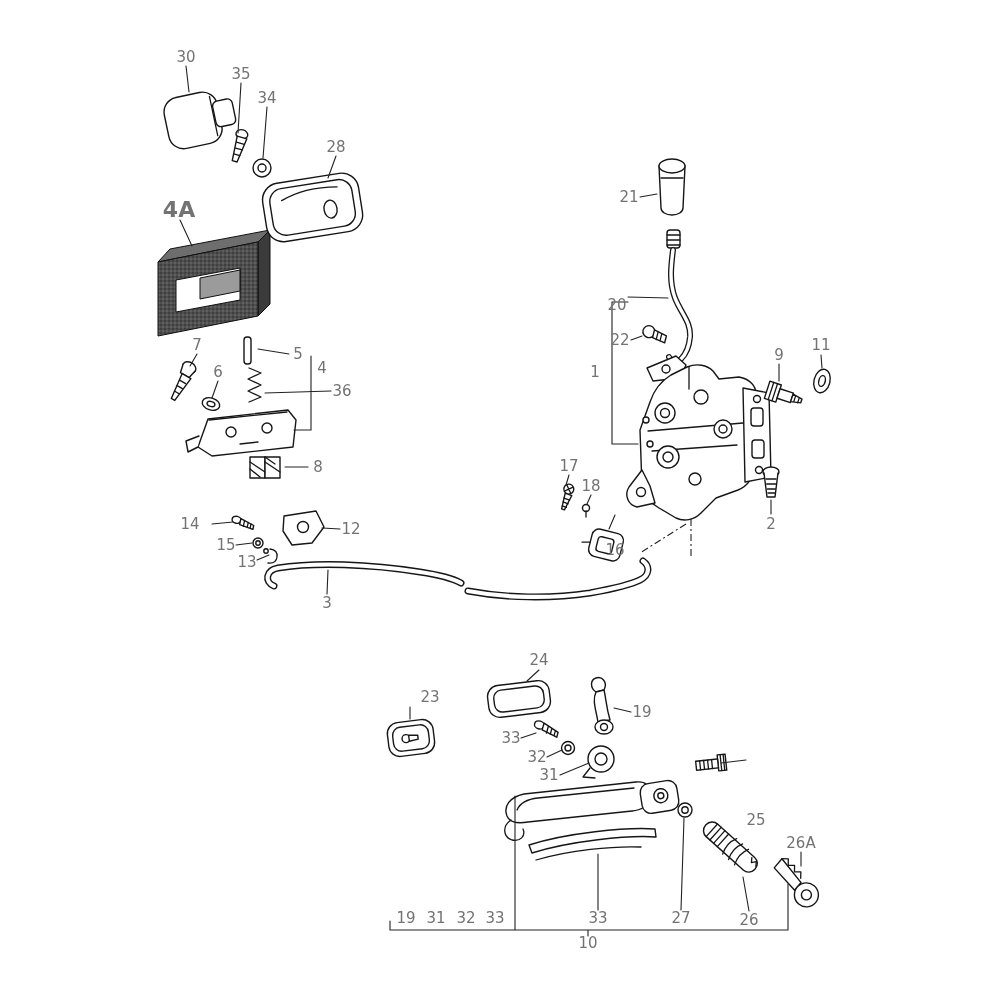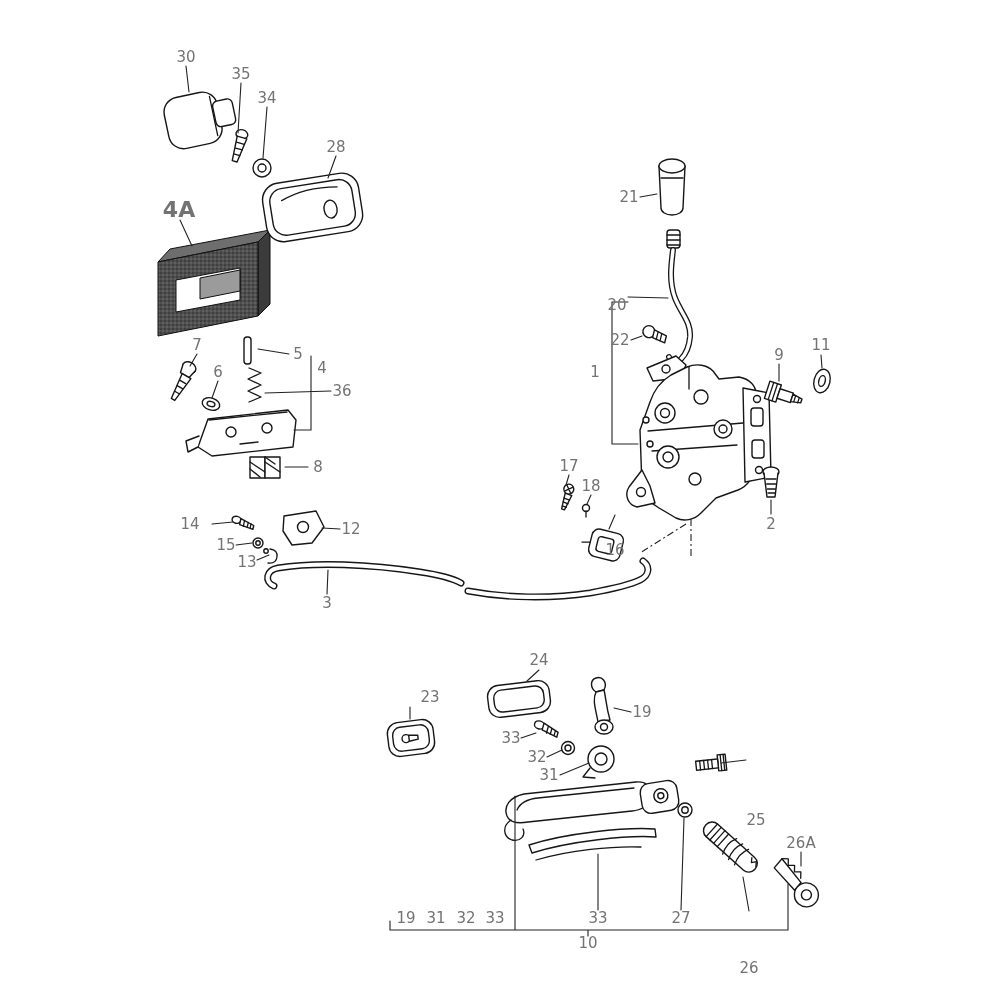--- a/index.html
+++ b/index.html
@@ -359,20 +359,20 @@
       <div class="part-label" style="left: 539px; top: 660px;">24</div>
       <div class="part-label" style="left: 430px; top: 697px;">23</div>
       <div class="part-label" style="left: 511px; top: 738px;">33</div>
       <div class="part-label" style="left: 537px; top: 757px;">32</div>
       <div class="part-label" style="left: 549px; top: 775px;">31</div>
       <div class="part-label" style="left: 642px; top: 712px;">19</div>
       <div class="part-label" style="left: 756px; top: 776px; margin-top: 44px;">25</div>
       <div class="part-label" style="left: 801px; top: 843px;">26A</div>
       <div class="part-label" style="left: 598px; top: 918px;">33</div>
       <div class="part-label" style="left: 681px; top: 918px;">27</div>
-      <div class="part-label" style="left: 749px; top: 920px; margin-top: 48px;">26</div>
+      <div class="part-label" style="left: 749px; top: 920px;">26</div>
       <div class="part-label" style="left: 588px; top: 943px;">10</div>
       <div class="part-label" style="left: 406px; top: 918px;">19</div>
       <div class="part-label" style="left: 436px; top: 918px;">31</div>
       <div class="part-label" style="left: 466px; top: 918px;">32</div>
       <div class="part-label" style="left: 495px; top: 918px;">33</div>
     </div>
 </div>
 
 </body></html>

